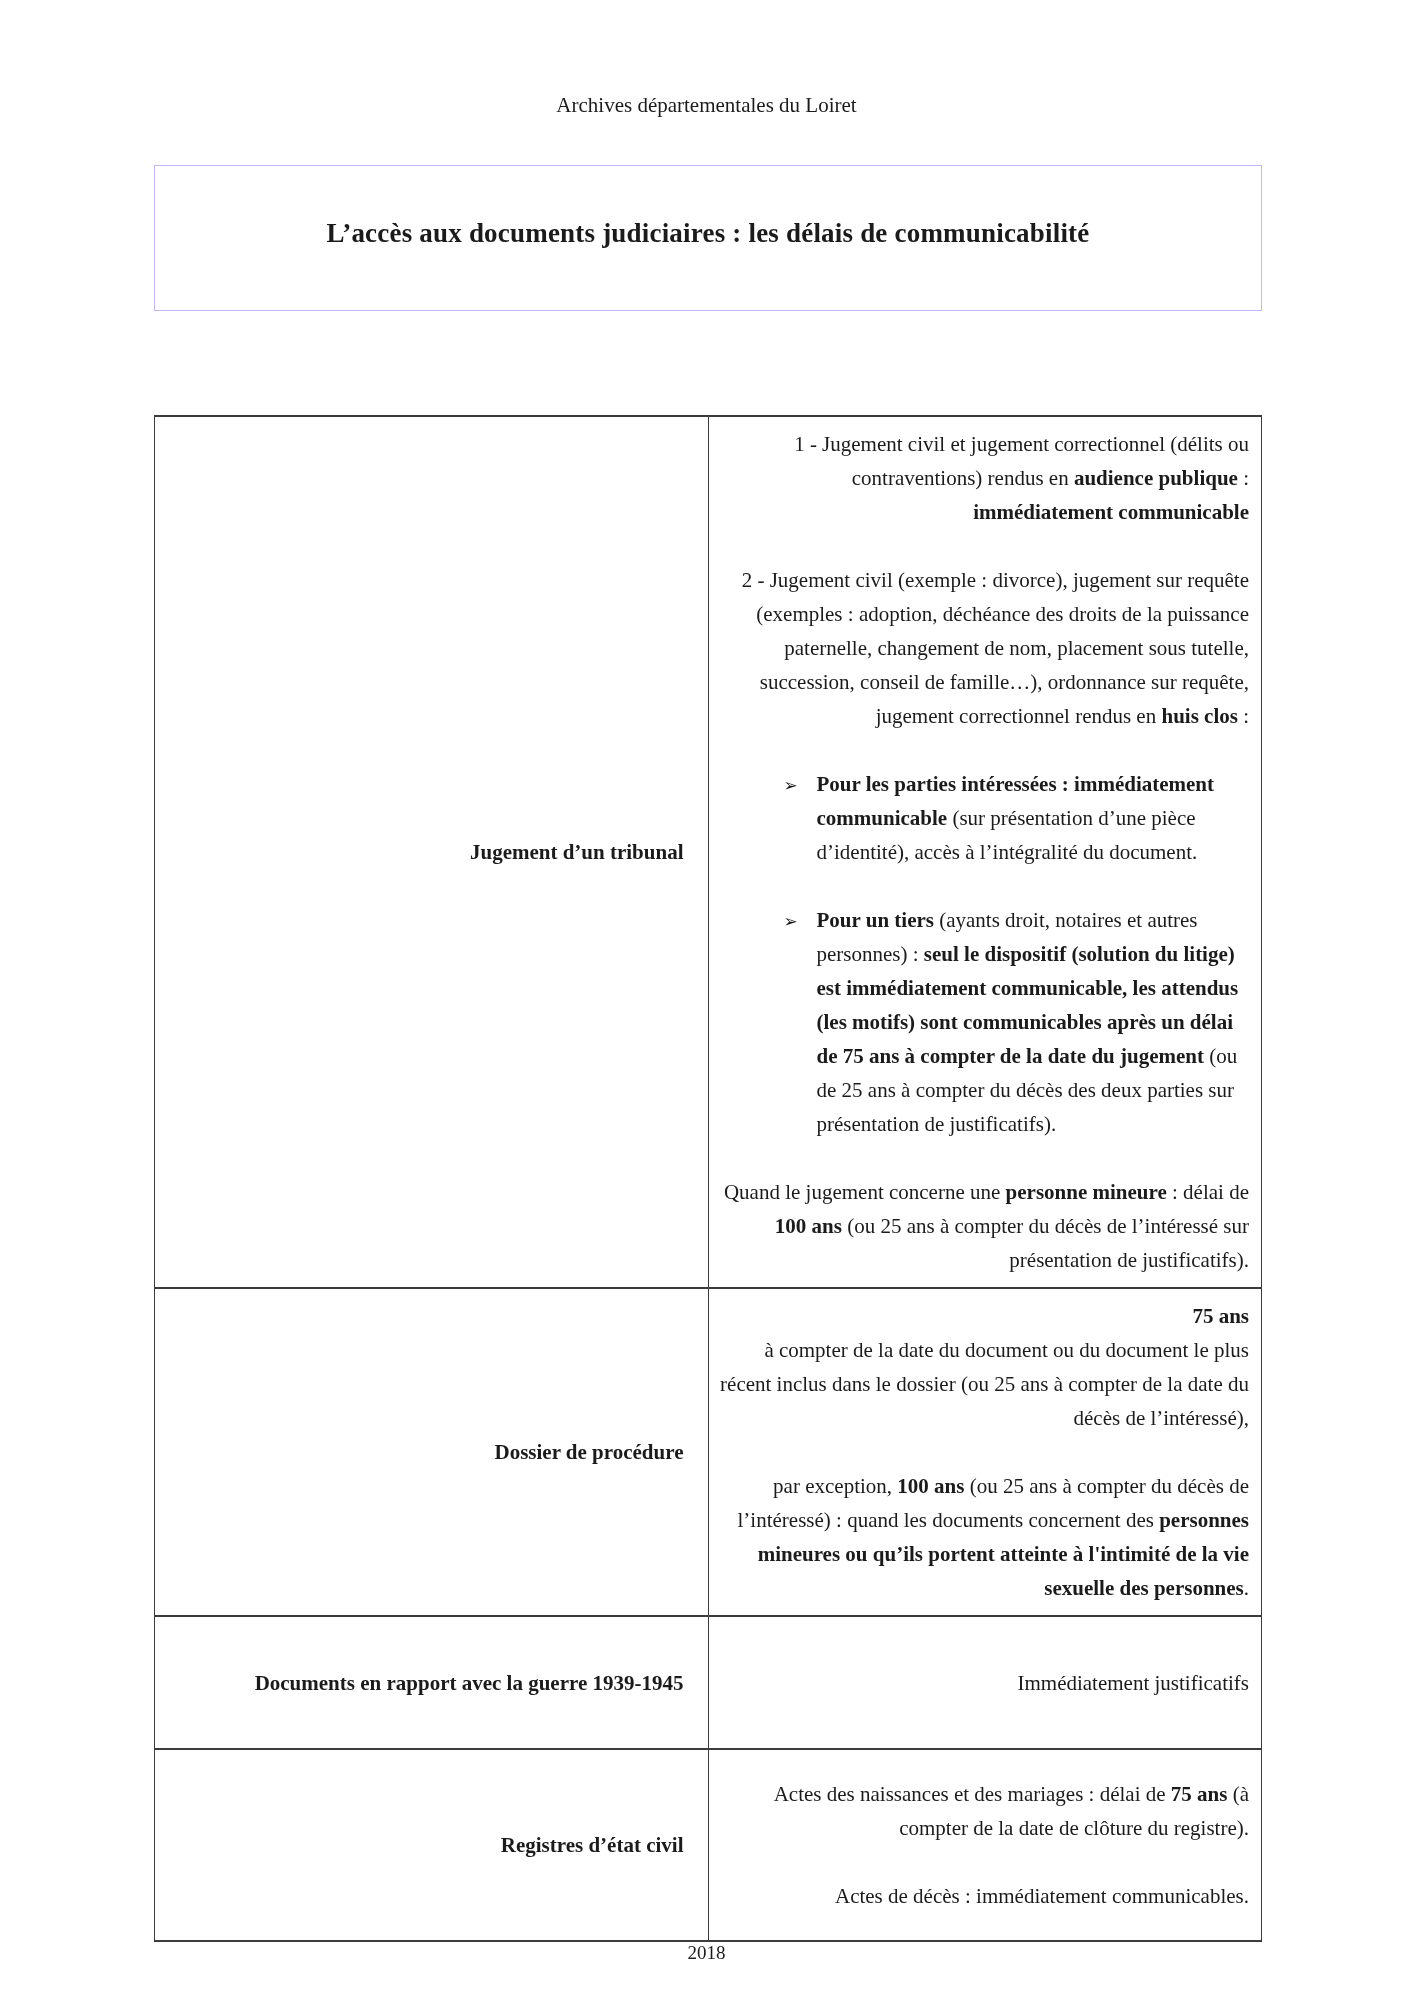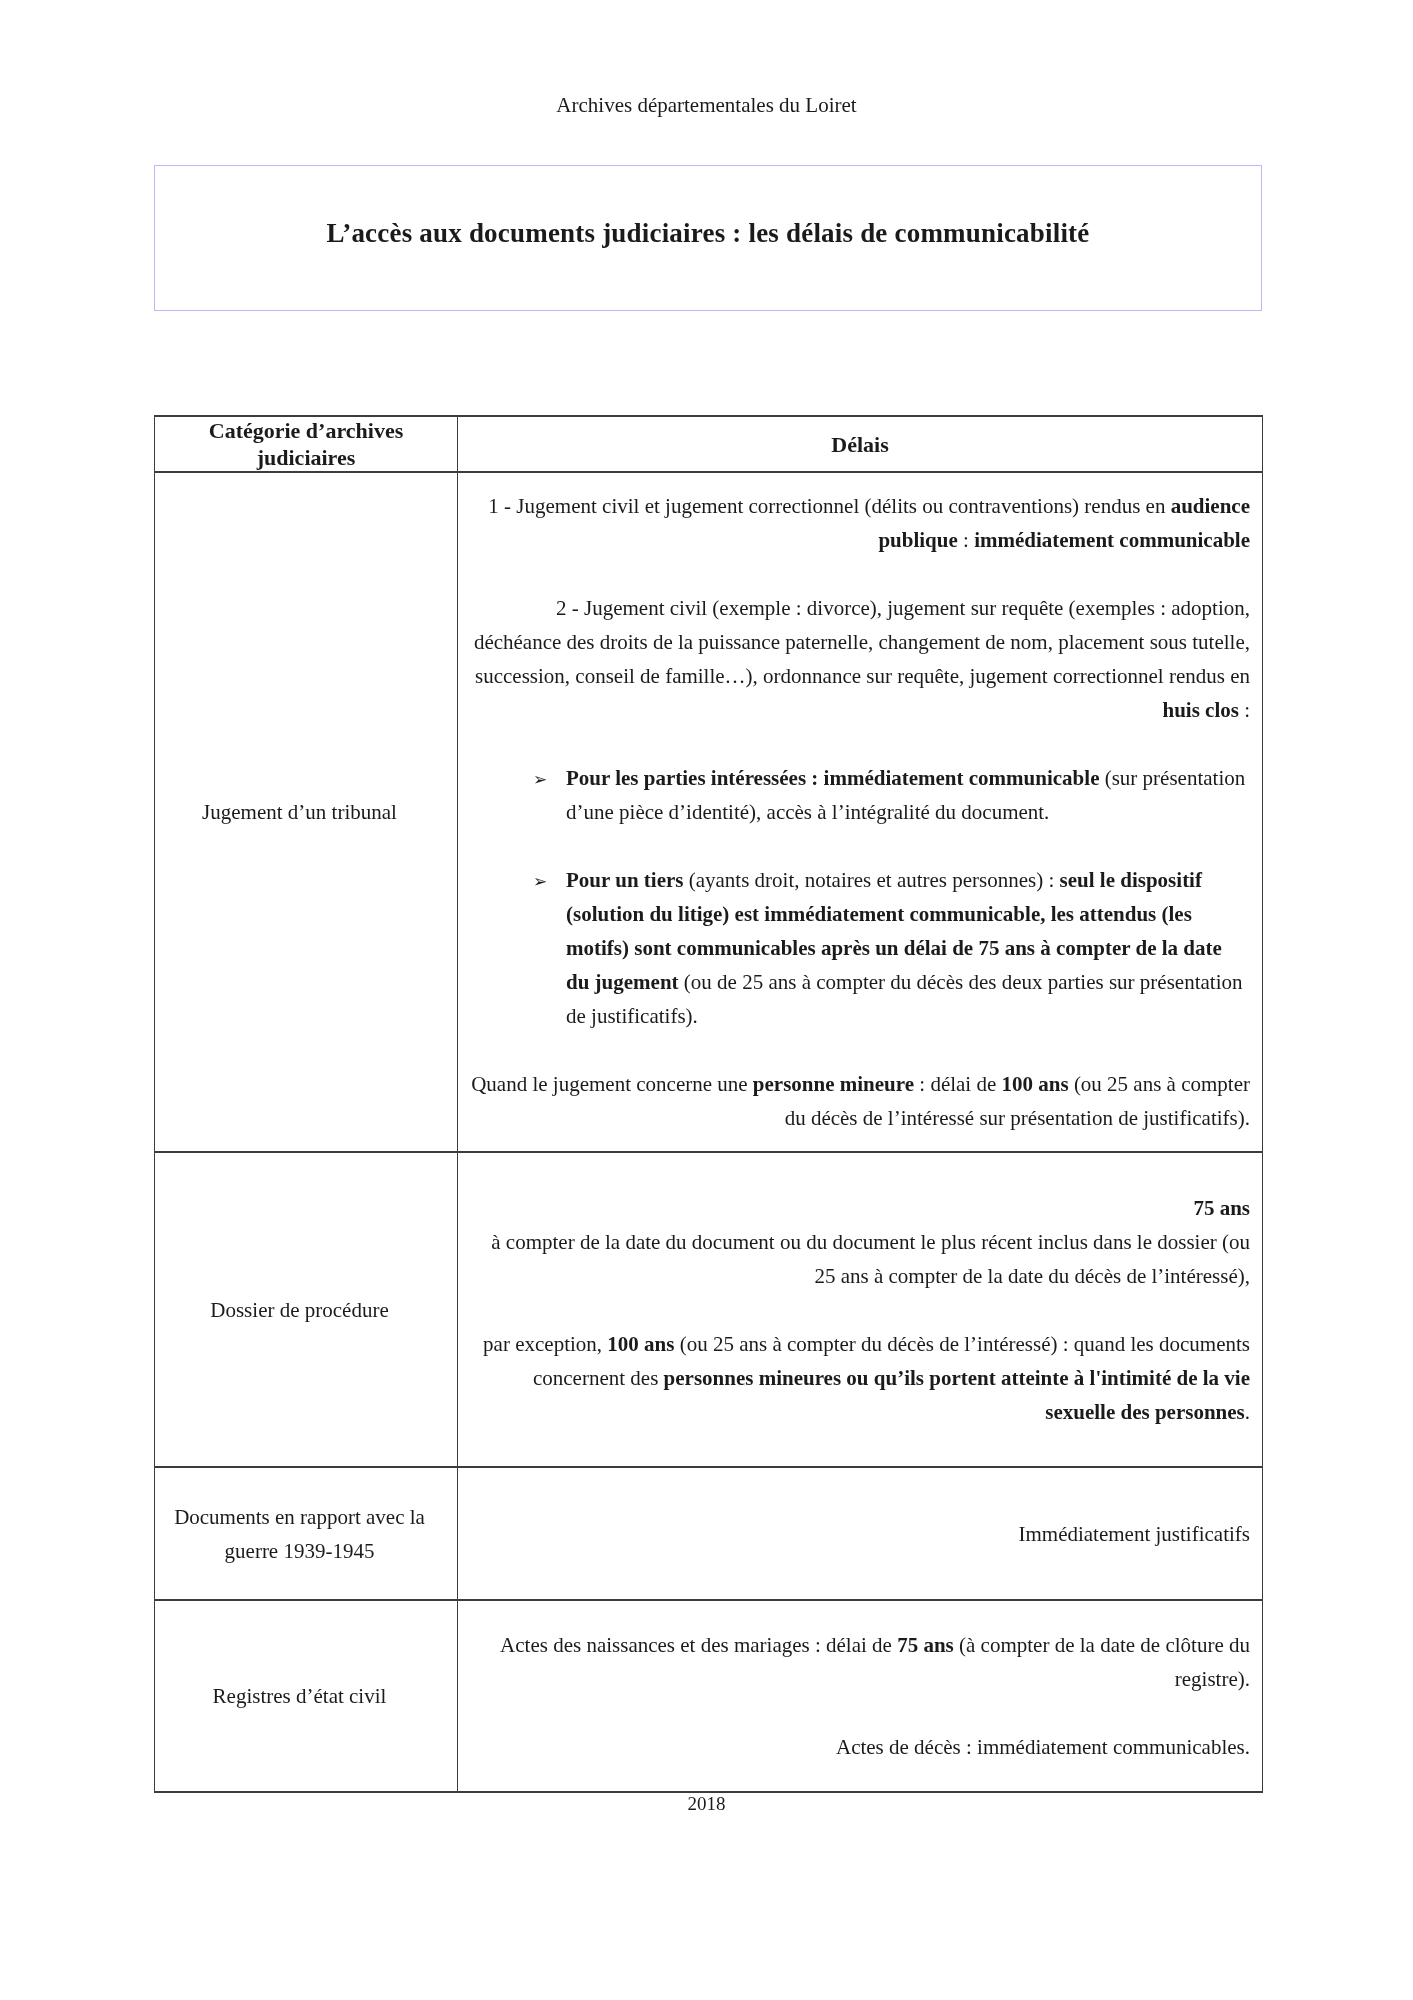--- a/index.html
+++ b/index.html
@@ -61,21 +61,22 @@
     text-align: center;
     padding: 0 10px;
   }
   tr.row-1 { height: 680px; }
   tr.row-2 { height: 315px; }
   tr.row-3 { height: 133px; }
   tr.row-4 { height: 192px; }
 
   td.category-cell {
     padding: 6px 24px 6px 11px;
-    text-align: center;
+    text-align: right;
+    font-weight: bold;
   }
   td.delais-cell {
     padding: 10px 12px 10px 11px;
     text-align: left;
   }
   td.delais-cell p { margin: 0 0 34px 0; text-align: right; }
   td.delais-cell p:last-child { margin-bottom: 0; }
 
   .bullet {
     position: relative;
@@ -103,24 +104,20 @@
   <div class="doc-header">
     <span>Archives départementales du Loiret</span>
   </div>
 
   <div class="title-box">
     <h1 class="doc-title">L’accès aux documents judiciaires : les délais de communicabilité</h1>
   </div>
 
   <table class="delais">
     <tbody>
-        <tr class="header-row">
-      <th class="col-category">Catégorie d’archives judiciaires</th>
-      <th class="col-delais">Délais</th>
-    </tr>
 
     <tr class="row-1">
       <td class="category-cell">Jugement d’un tribunal</td>
       <td class="delais-cell">
         <p><span>1 - Jugement civil et jugement correctionnel (délits ou contraventions) rendus en </span><b>audience publique</b><span> : </span><b>immédiatement communicable</b></p>
         <p><span>2 - Jugement civil (exemple : divorce), jugement sur requête (exemples : adoption, déchéance des droits de la puissance paternelle, changement de nom, placement sous tutelle, succession, conseil de famille…), ordonnance sur requête, jugement correctionnel rendus en </span><b>huis clos</b><span> :</span></p>
         <div class="bullet">
           <span class="bullet-marker">➢</span><b>Pour les parties intéressées : immédiatement communicable</b><span> (sur présentation d’une pièce d’identité), accès à l’intégralité du document.</span>
         </div>
         <div class="bullet">

